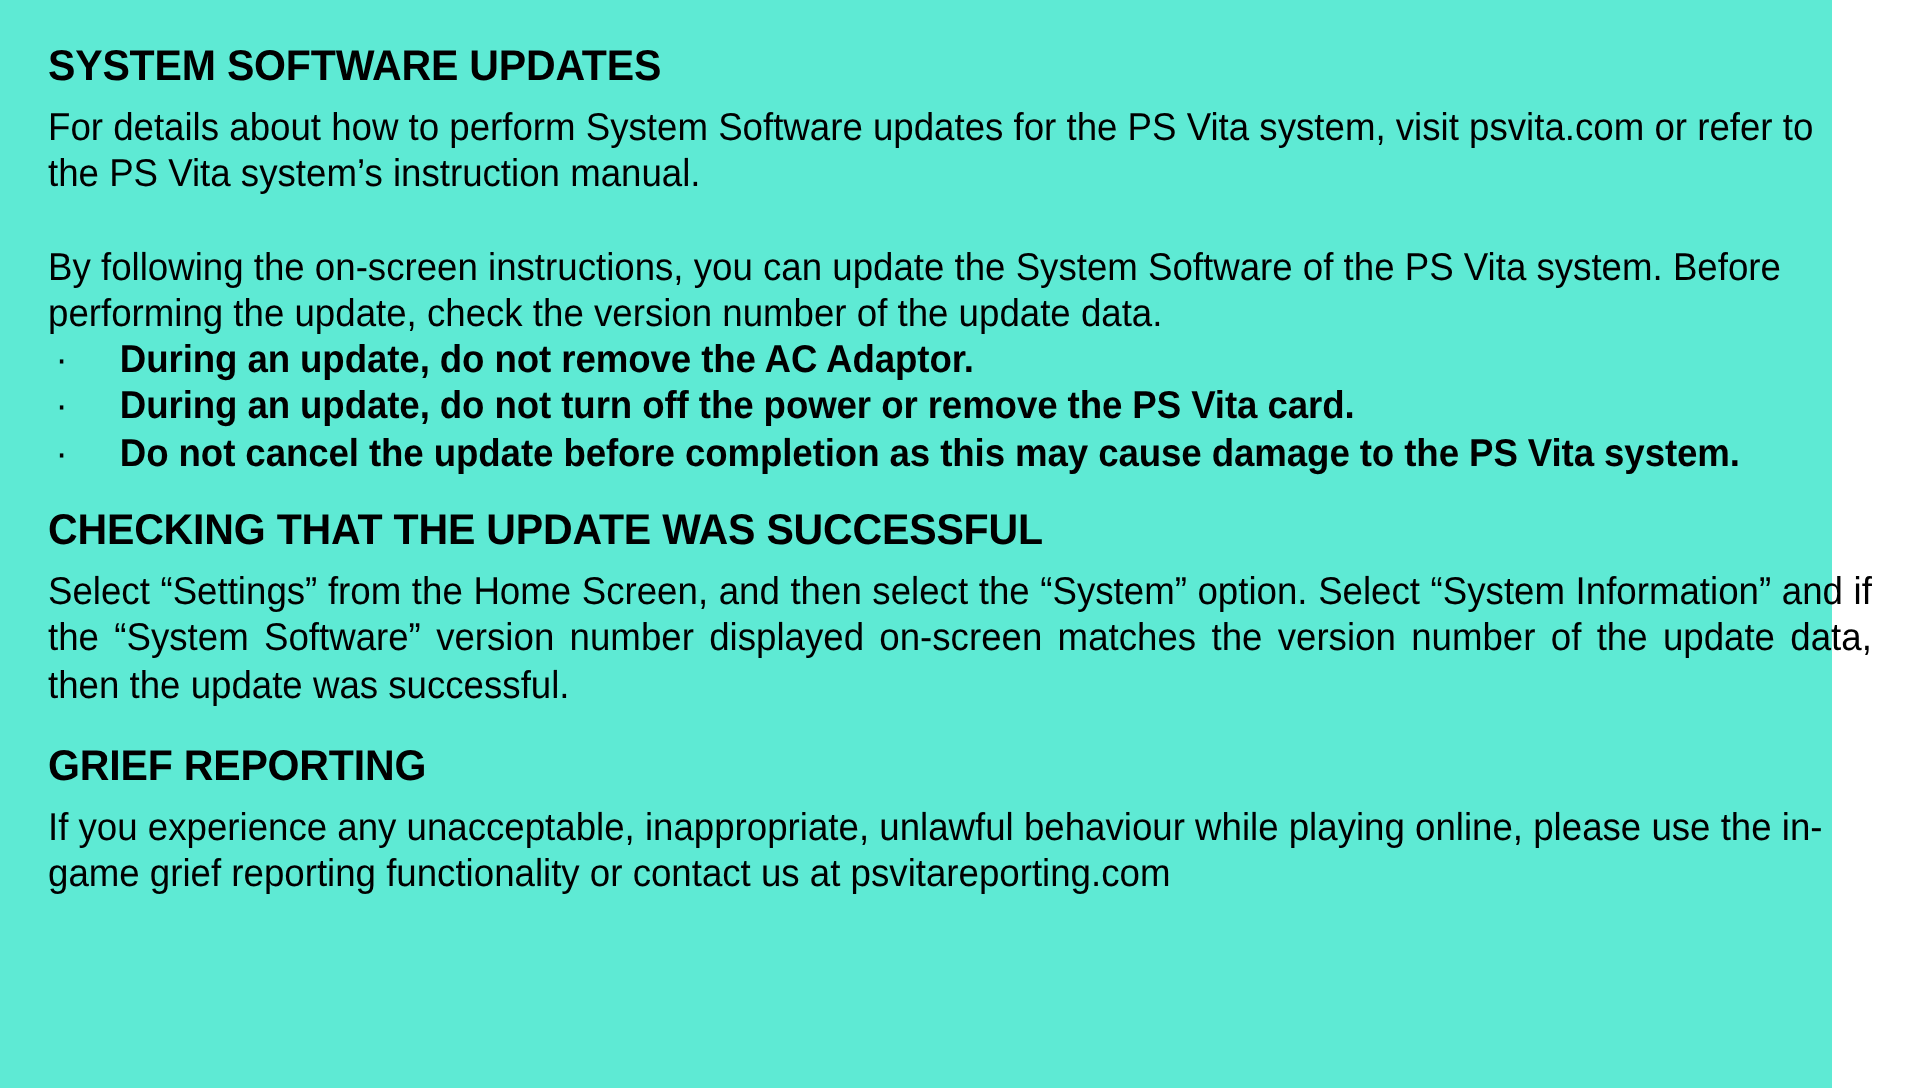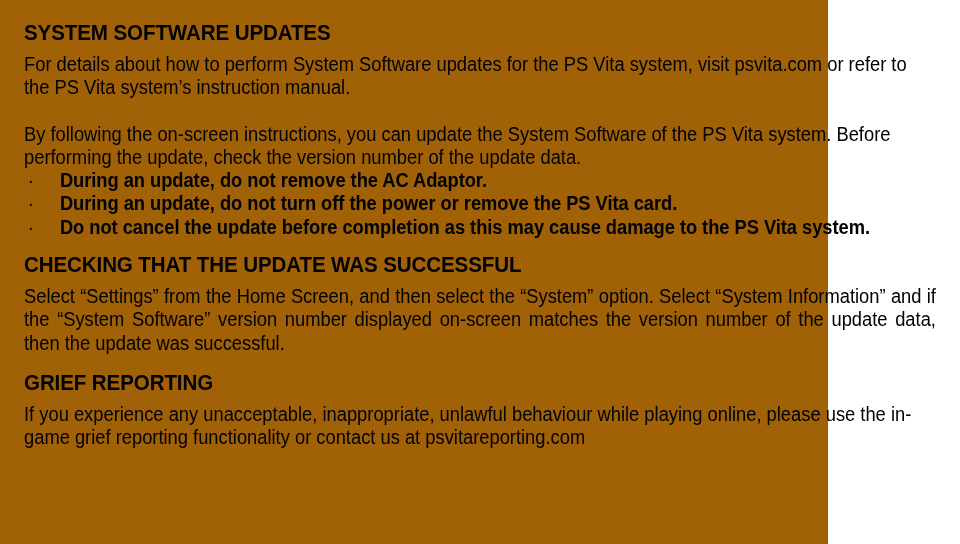--- a/index.html
+++ b/index.html
@@ -10,23 +10,23 @@
   body {
     width: 960px;
     height: 544px;
     overflow: hidden;
     font-family: "Liberation Sans", "DejaVu Sans", sans-serif;
     color: #000000;
     -webkit-font-smoothing: antialiased;
   }
   .page {
     position: relative;
-    width: 828px;
+    width: 916px;
     height: 544px;
-    background: #a16207;
+    background: #5eead4;
   }
   .content {
     position: absolute;
     left: 24px;
     top: 20px;
     width: 912px;
   }
 
   
   .sec-heading {

